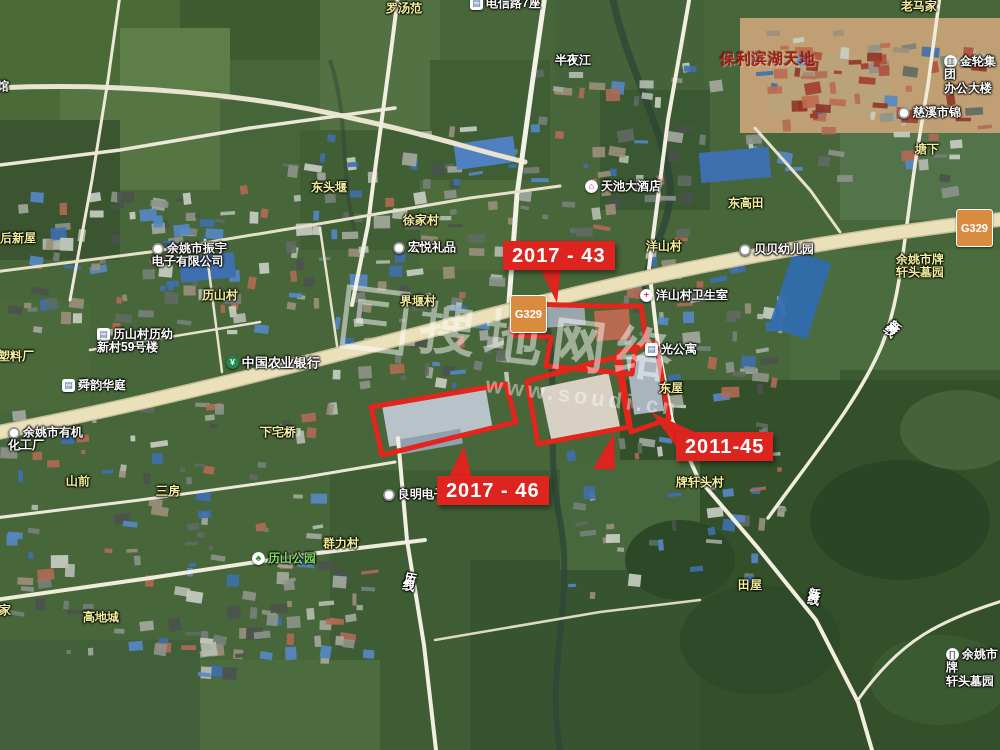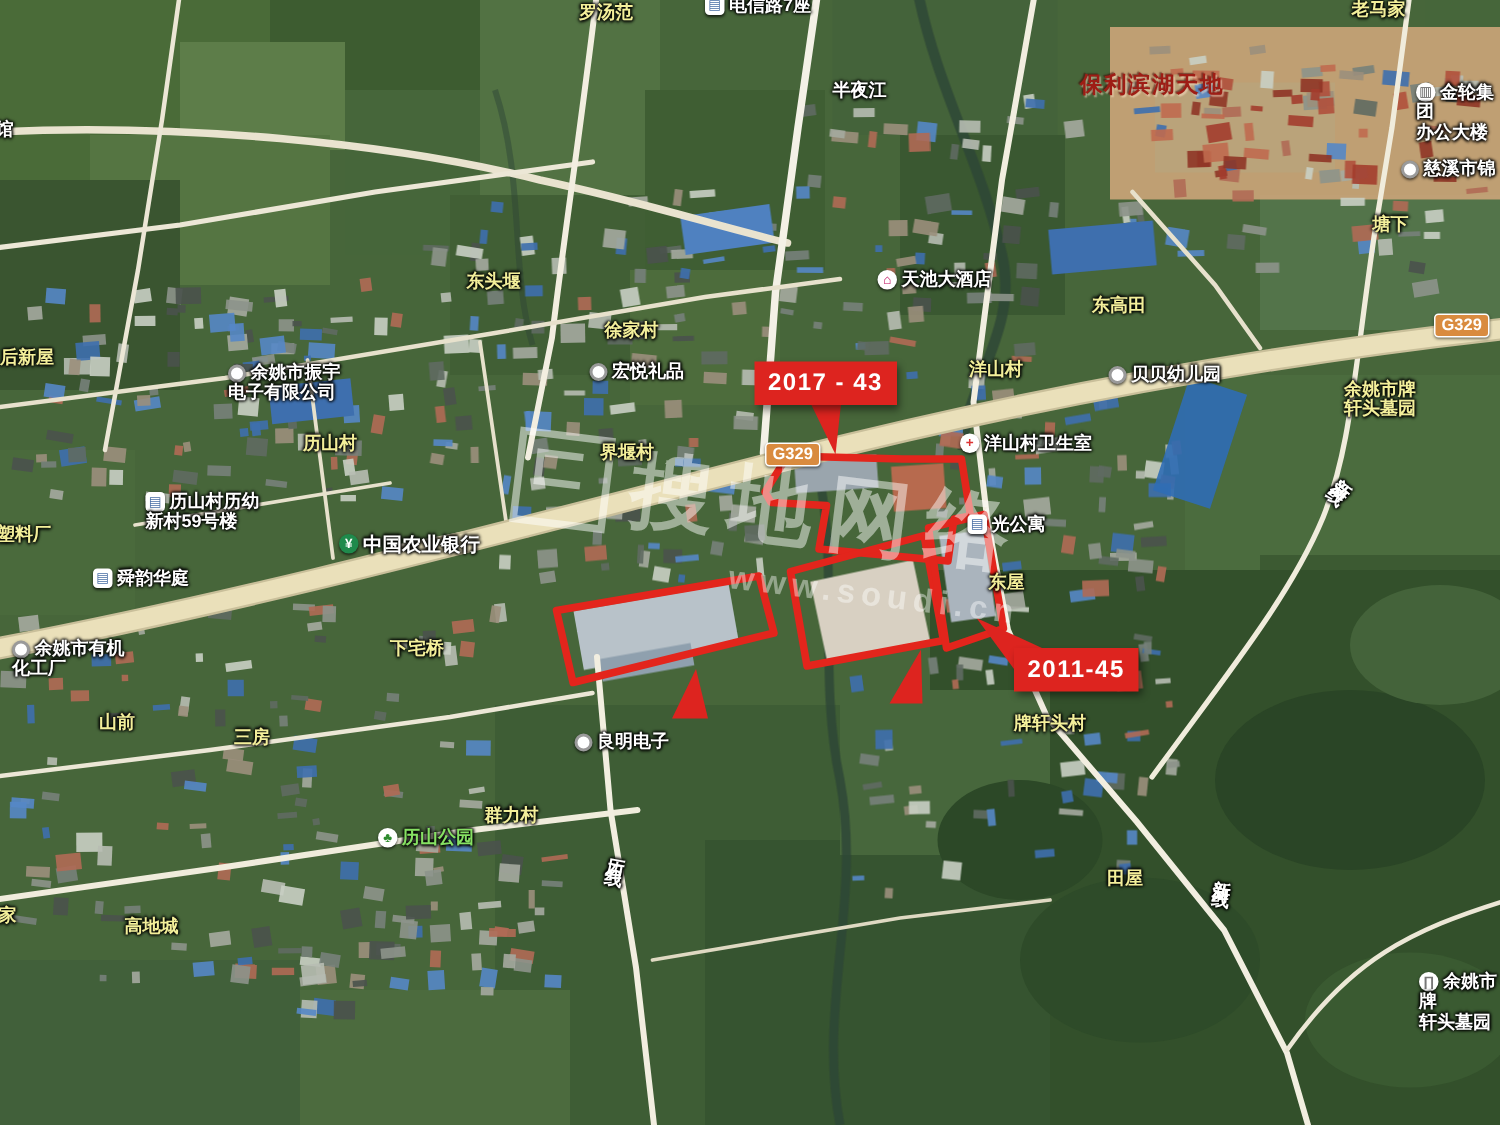--- a/index.html
+++ b/index.html
@@ -29,25 +29,25 @@
   .ic.cross{color:#d33;}
   .ic.bank{background:#1f8a4c;color:#fff;}
   .ic.tree{color:#2e8b2e;}
   .ic.bldg{color:#4a6fa5;border-radius:3px;}
   .ic.hotel{color:#b05;}
   .ic.gate{color:#777;}
 
   
   .badge{position:absolute;z-index:28;background:#d98b3f;border:1px solid #fff;
          border-radius:3px;color:#fff;font-size:11px;font-weight:bold;
-         padding:0 4px;line-height:14px;box-shadow:0 1px 2px rgba(0,0,0,.5);}
+         padding:11px 4px;line-height:14px;box-shadow:0 1px 2px rgba(0,0,0,.5);}
 
   
   .tag{position:absolute;z-index:40;background:#dd241f;color:#fff;
-       font-size:16px;font-weight:bold;line-height:27px;padding:1px 9px;
+       font-size:20px;font-weight:bold;line-height:27px;padding:1px 9px;
        letter-spacing:1px;box-shadow:2px 3px 5px rgba(0,0,0,.45);}
 
   
   #watermark{position:absolute;left:340px;top:305px;z-index:20;transform:rotate(7deg);
              color:rgba(255,255,255,.48);pointer-events:none;}
   #wm-row{display:flex;align-items:center;}
   #wm-logo{width:54px;height:54px;border:5px solid rgba(255,255,255,.5);margin-right:14px;position:relative;}
   #wm-logo:before{content:"";position:absolute;left:8px;top:8px;width:26px;height:14px;
                   border:5px solid rgba(255,255,255,.5);border-right:none;}
   #wm-text{font-size:56px;font-weight:bold;letter-spacing:10px;line-height:56px;}
@@ -776,30 +776,31 @@
       <div id="wm-text">搜地网络</div>
     </div>
     <div id="wm-url">www.soudi.cn</div>
   </div>
 
   <div class="badge" style="left:510px;top:295px">G329</div>
   <div class="badge" style="left:956px;top:209px">G329</div>
 
   <div class="tag" style="left:503px;top:241px">2017 - 43</div>
   <div class="tag" style="left:676px;top:432px">2011-45</div>
+  <div class="tag" style="left:437px;top:476px">2017 - 46</div>
 
   <div class="lbl" style="left:-3px;top:80px"><span class="tx">馆</span></div>
   <div class="lbl yellow" style="left:386px;top:2px"><span class="tx">罗汤范</span></div>
   <div class="lbl" style="left:470px;top:-3px"><span class="ic bldg">▤</span><span class="tx">电信路7座</span></div>
   <div class="lbl" style="left:555px;top:54px"><span class="tx">半夜江</span></div>
   <div class="lbl brand" style="left:720px;top:50px"><span class="tx">保利滨湖天地</span></div>
   <div class="lbl yellow" style="left:901px;top:0px"><span class="tx">老马家</span></div>
   <div class="lbl" style="left:944px;top:55px"><span class="ic">▥</span><span class="tx">金轮集团
 办公大楼</span></div>
-  <div class="lbl" style="left:934px;top:106px"><span class="ic dot"></span><span class="tx">慈溪市锦</span></div>
+  <div class="lbl" style="left:898px;top:106px"><span class="ic dot"></span><span class="tx">慈溪市锦</span></div>
   <div class="lbl yellow" style="left:915px;top:143px"><span class="tx">塘下</span></div>
   <div class="lbl yellow" style="left:311px;top:181px"><span class="tx">东头堰</span></div>
   <div class="lbl" style="left:585px;top:180px"><span class="ic hotel">⌂</span><span class="tx">天池大酒店</span></div>
   <div class="lbl yellow" style="left:728px;top:197px"><span class="tx">东高田</span></div>
   <div class="lbl yellow" style="left:403px;top:214px"><span class="tx">徐家村</span></div>
   <div class="lbl yellow" style="left:646px;top:240px"><span class="tx">洋山村</span></div>
   <div class="lbl" style="left:739px;top:243px"><span class="ic dot"></span><span class="tx">贝贝幼儿园</span></div>
   <div class="lbl yellow" style="left:896px;top:253px"><span class="tx">余姚市牌
 轩头墓园</span></div>
   <div class="lbl" style="left:152px;top:242px"><span class="ic dot"></span><span class="tx">余姚市振宇

